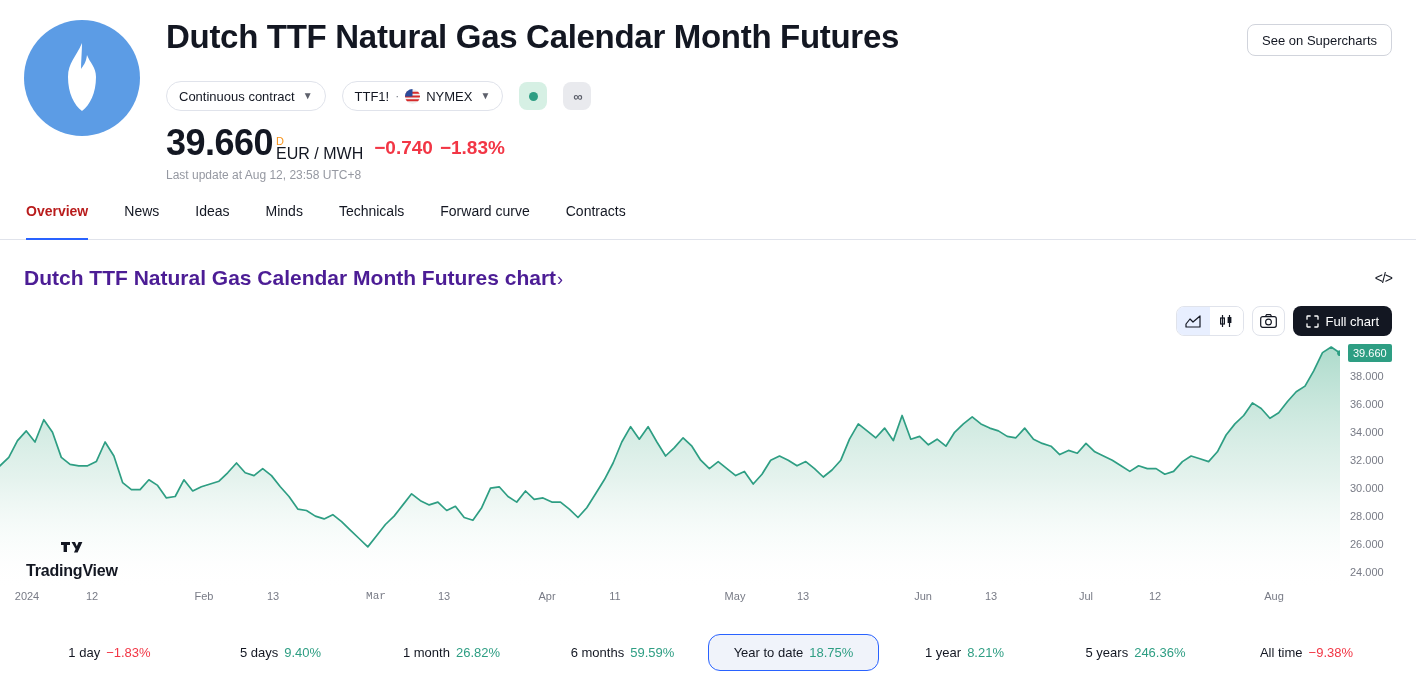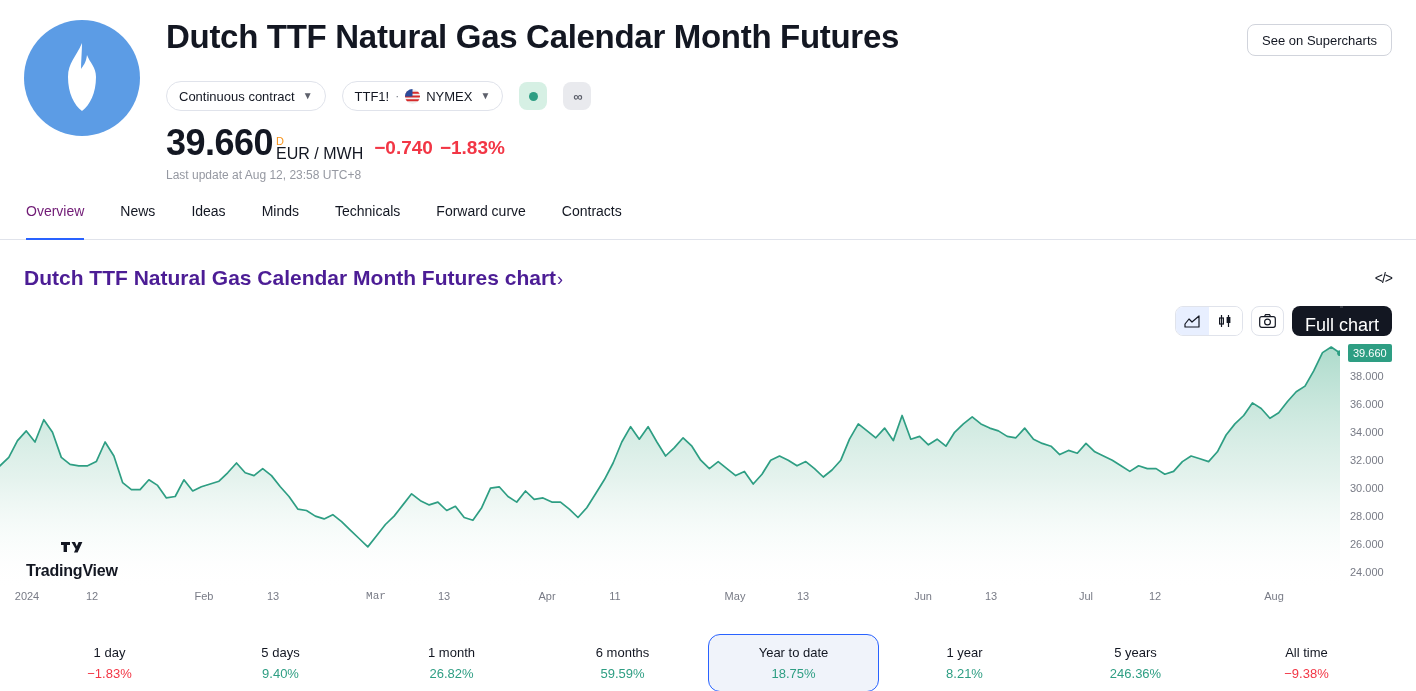--- a/index.html
+++ b/index.html
@@ -69,21 +69,21 @@
   
   .tabs {
     margin-top: 22px; border-bottom: 1px solid #e0e3eb;
     display: flex; padding: 0 24px; gap: 0; height: 36px;
   }
   .tab {
     font-size: 14px; color: #131722; padding: 0 18px 12px 18px;
     cursor: pointer; position: relative; line-height: 14px; white-space: nowrap;
   }
   .tab:first-child { padding-left: 2px; }
-  .tab.active { color: #701a75; }
+  .tab.active { color: #b91c1c; font-weight: bold; }
   .tab.active::after {
     content: ""; position: absolute; left: 2px; right: 18px; bottom: -1px;
     height: 2px; background: #2962ff;
   }
 
   
   .chart-head {
     display: flex; align-items: center; justify-content: space-between;
     padding: 26px 24px 0 24px;
   }
@@ -105,23 +105,22 @@
   }
   .seg.active { background: #e8efff; }
   .icon-btn {
     width: 33px; height: 30px; border: 1px solid #e0e3eb; border-radius: 8px;
     background: #fff; display: flex; align-items: center; justify-content: center;
     cursor: pointer;
   }
   .full-chart {
     height: 30px; background: #131722; color: #fff; border-radius: 8px;
     display: flex; align-items: center; gap: 7px; padding: 0 13px;
-    font-size: 18px; cursor: pointer; border: none;
+    font-size: 13px; cursor: pointer; border: none;
     font-family: "Liberation Sans", sans-serif;
-    flex-direction: column;
   }
 
   .chart-area { position: relative; height: 246px; margin-top: 4px; }
   .chart-svg { position: absolute; left: 0; top: 0; }
   .y-axis {
     position: absolute; right: 0; top: 0; width: 80px; height: 100%;
   }
   .y-label {
     position: absolute; left: 14px; font-size: 11px; color: #787b86;
     transform: translateY(-50%); white-space: nowrap;
@@ -141,21 +140,21 @@
   .x-label {
     position: absolute; font-size: 11px; color: #787b86;
     transform: translateX(-50%); top: 0;
   }
 
   
   .periods {
     display: flex; padding: 16px 24px 0 24px; margin-top: 6px;
   }
   .period {
-    flex: 1; display: flex; flex-direction: column; align-items: center;
+    flex: 1; display: flex; flex-direction: row; align-items: center;
     justify-content: center; gap: 6px; padding: 10px 0;
     border: 1px solid transparent; border-radius: 12px; cursor: pointer;
   }
   .period.selected { border-color: #2962ff; background: #f0f3fa; }
   .period-label { font-size: 13px; color: #131722; }
   .period-value { font-size: 13px; font-weight: 400; }
   .pos { color: #2e9e83; }
   .neg { color: #f23645; }
 </style>
 </head>

